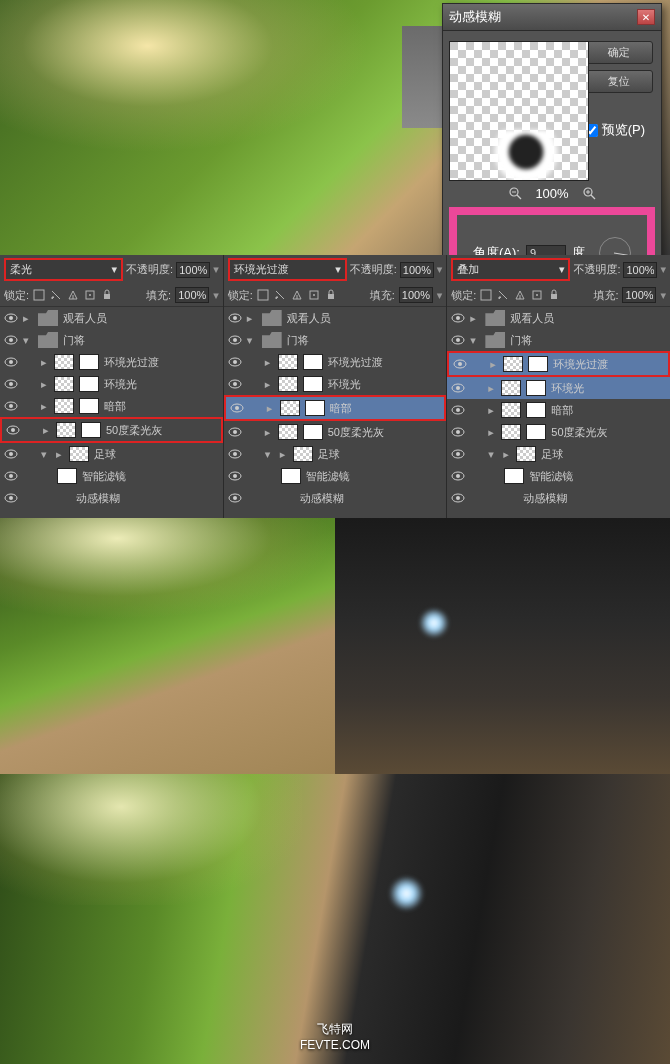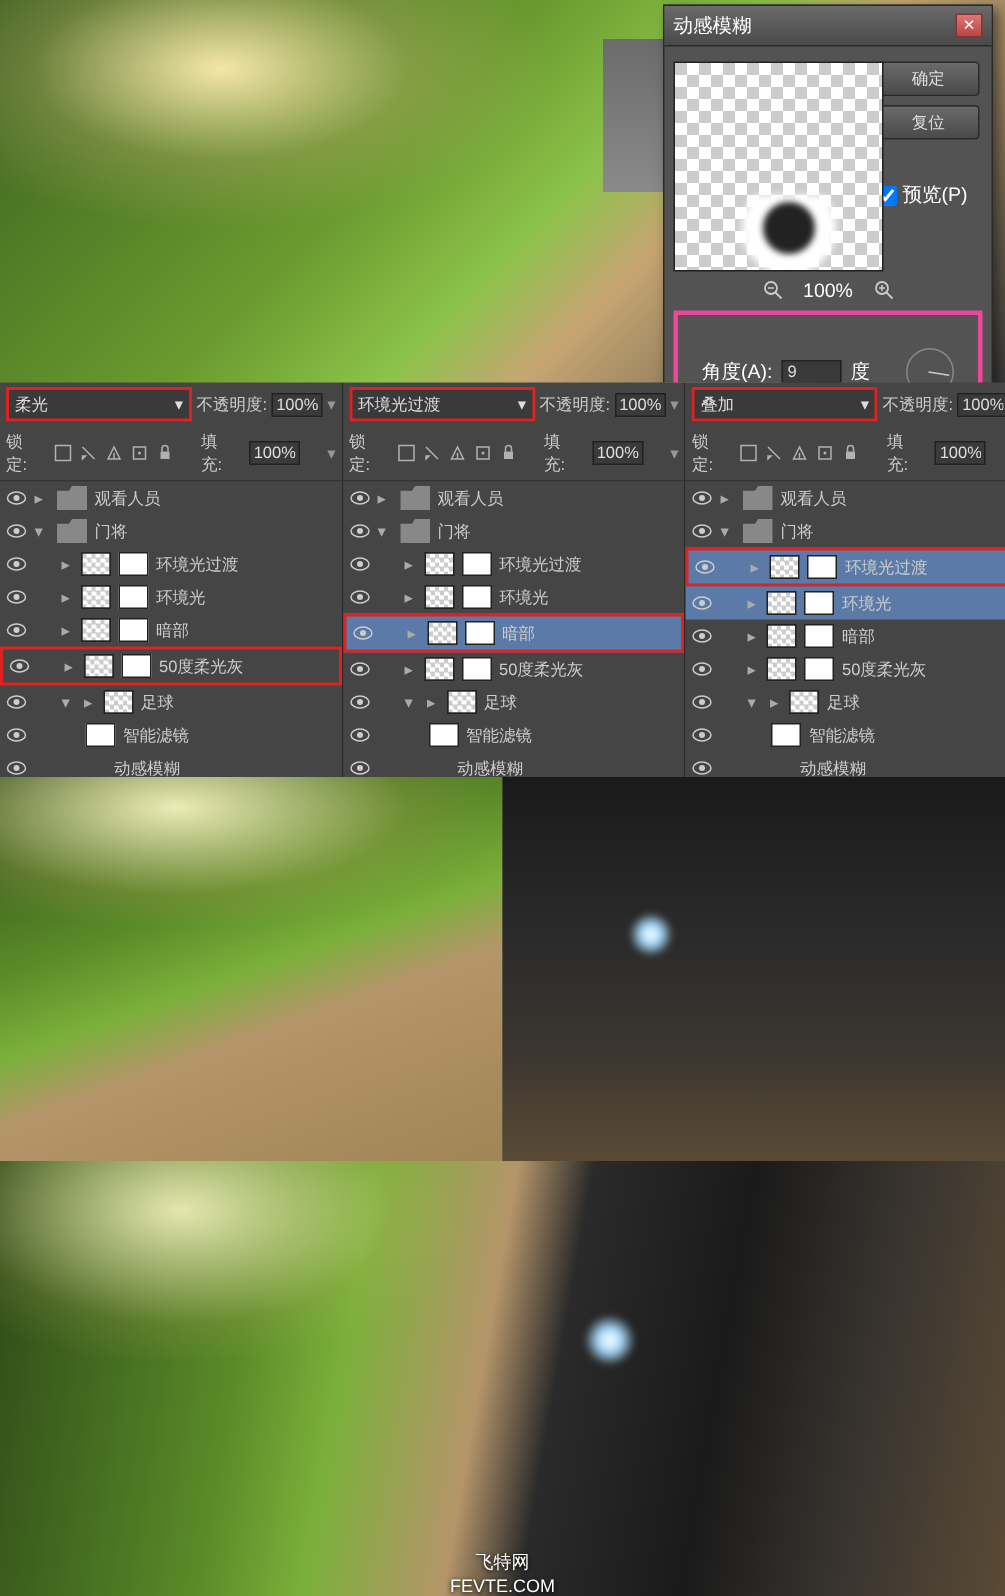--- a/index.html
+++ b/index.html
@@ -13,34 +13,34 @@
 .dialog-titlebar{background:linear-gradient(#6a6a6a,#4a4a4a);padding:4px 6px;display:flex;justify-content:space-between;align-items:center;border-bottom:1px solid #2a2a2a}
 .dialog-close{width:18px;height:16px;background:linear-gradient(#d77,#b44);border:1px solid #833;color:#fff;display:flex;align-items:center;justify-content:center;font-size:10px;cursor:pointer}
 .dialog-body{padding:6px;position:relative}
 .preview-box{width:140px;height:140px;background:repeating-conic-gradient(#fff 0% 25%,#ccc 0% 50%) 0 0/16px 16px;margin:4px 0;position:relative;overflow:hidden;border:1px solid #222}
 .preview-box::after{content:"";position:absolute;bottom:-5px;left:30%;width:70px;height:55px;background:radial-gradient(circle at 50% 40%,#222 0%,#222 35%,#fff 37%,#fff 60%,transparent 70%);filter:blur(2px)}
 .dialog-buttons{position:absolute;top:10px;right:8px;display:flex;flex-direction:column;gap:6px}
 .dbtn{padding:3px 12px;background:linear-gradient(#6a6a6a,#4a4a4a);border:1px solid #2a2a2a;color:#ddd;cursor:pointer;border-radius:3px;font-size:11px}
 .pv-check{display:flex;align-items:center;gap:4px;margin-top:22px;justify-content:flex-end;margin-right:8px}
 .zoom-row{display:flex;align-items:center;gap:12px;justify-content:center;margin:4px 0}
 .zoom-btn{width:16px;height:16px;display:flex;align-items:center;justify-content:center;cursor:pointer}
-.param-box{border:3px solid #ec4899;padding:16px;margin-top:6px}
+.param-box{border:8px solid #ec4899;padding:16px;margin-top:6px}
 .param-row{display:flex;align-items:center;gap:6px;margin:6px 0}
 .param-row input{width:40px;background:#3a3a3a;border:1px solid #222;color:#ddd;padding:1px 3px;font-size:11px}
 .angle-dial{width:32px;height:32px;border:1px solid #888;border-radius:50%;position:relative;margin-left:auto}
 .angle-dial::after{content:"";position:absolute;top:50%;left:50%;width:14px;height:1px;background:#ccc;transform:translate(-1px,-50%) rotate(9deg);transform-origin:left center}
 
 .panels-row{display:flex;height:263px}
 .panel{flex:1;background:#454545;border-right:1px solid #2a2a2a;display:flex;flex-direction:column}
 .panel:last-child{border-right:none}
 .blend-row{display:flex;align-items:center;padding:3px 4px;gap:3px;background:#454545}
 .blend-select{background:#3a3a3a;border:1px solid #222;color:#ddd;padding:2px 4px;font-size:11px;flex:1;min-width:0;display:flex;justify-content:space-between;align-items:center;cursor:pointer}
 .blend-select.hl{border:2px solid #d22}
 .pct-input{width:34px;background:#3a3a3a;border:1px solid #222;color:#ddd;padding:1px 2px;font-size:11px}
-.lock-row{display:flex;align-items:center;padding:3px 4px;gap:18px;background:#454545;border-bottom:1px solid #333}
+.lock-row{display:flex;align-items:center;padding:3px 4px;gap:4px;background:#454545;border-bottom:1px solid #333}
 .lock-icons{display:flex;gap:5px;align-items:center}
 .lock-ico{width:12px;height:12px;opacity:0.8}
 .layers-list{flex:1;overflow:hidden;background:#454545}
 .layer-row{display:flex;align-items:center;padding:3px 4px;gap:5px;min-height:22px}
 .layer-row.hl{border:2px solid #d22}
 .layer-row.sel{background:#5b7aa8}
 .vis{width:14px;height:14px;display:flex;align-items:center;justify-content:center;cursor:pointer}
 .chev{width:10px;color:#aaa;cursor:pointer}
 .folder-ico,.layer-thumb,.mask-thumb,.smart-thumb{width:20px;height:16px;background:#666;border:1px solid #222;flex-shrink:0}
 .folder-ico{background:#888;clip-path:polygon(0 20%,40% 20%,50% 0,100% 0,100% 100%,0 100%);border:none}
@@ -54,21 +54,21 @@
 
 .result-row{display:flex;height:256px}
 .result-half{flex:1;position:relative;overflow:hidden}
 .stadium{background:linear-gradient(160deg,#2d4a18 0%,#5a8a28 35%,#7ab03a 50%,#b5956a 62%,#a08555 100%)}
 .stadium::before{content:"";position:absolute;top:0;left:0;right:0;height:40%;background:radial-gradient(ellipse at 35% 20%,rgba(255,250,200,0.9) 0%,rgba(200,180,100,0.2) 50%,transparent 70%)}
 .living{background:linear-gradient(180deg,#1a1a1a 0%,#2a2a2a 40%,#3a3530 70%,#5a4a35 100%)}
 .living::before{content:"";position:absolute;top:35%;left:25%;width:30px;height:30px;background:radial-gradient(circle,#fff 0%,#adf 30%,transparent 70%);filter:blur(2px)}
 .full-result{height:290px;position:relative;overflow:hidden;background:linear-gradient(100deg,#2d4a18 0%,#5a8a28 25%,#7ab03a 35%,#b5956a 48%,#2a2a2a 55%,#1a1a1a 70%,#3a3530 85%,#5a4a35 100%)}
 .full-result::before{content:"";position:absolute;top:0;left:0;width:45%;height:45%;background:radial-gradient(ellipse at 40% 25%,rgba(255,250,200,0.85) 0%,rgba(200,180,100,0.15) 55%,transparent 75%)}
 .full-result::after{content:"";position:absolute;top:35%;left:58%;width:35px;height:35px;background:radial-gradient(circle,#fff 0%,#adf 30%,transparent 70%);filter:blur(2px)}
-.watermark{position:absolute;bottom:0;left:50%;transform:translateX(-50%);color:#fff;text-align:center;font-size:12px;text-shadow:0 1px 3px #000}
+.watermark{position:absolute;bottom:12px;left:50%;transform:translateX(-50%);color:#fff;text-align:center;font-size:12px;text-shadow:0 1px 3px #000}
 svg{display:block}
 </style>
 </head>
 <body>
 
 <div class="stage">
 
   <div class="photo">
     <div class="dialog">
       <div class="dialog-titlebar">

